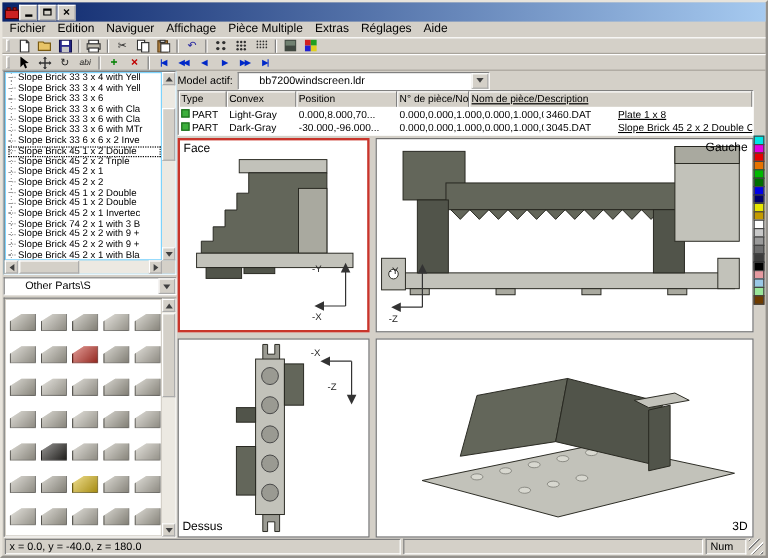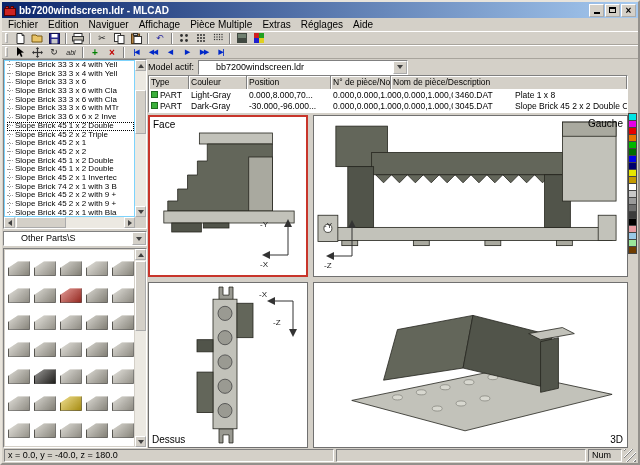--- a/index.html
+++ b/index.html
@@ -69,21 +69,21 @@
 
 .right{position:absolute;left:146px;top:57px;right:10px;bottom:15px;}
 .modelbar{height:16px;display:flex;align-items:center;gap:4px;}
 .modelbar .lbl{font-size:9px;white-space:nowrap;}
 .model-combo{width:210px;}
 .table{position:relative;height:38px;background:#fff;border:1px solid;border-color:#808080 #fff #fff #808080;overflow:hidden;}
 .thead{display:flex;height:13px;background:#d4d0c8;font-size:8.5px;}
 .th{border-right:1px solid #808080;box-shadow:inset 1px 1px 0 #fff;padding:1px 2px;white-space:nowrap;overflow:hidden;}
 .tr{display:flex;height:11px;font-size:8.5px;align-items:center;}
 .td{padding:0 2px;white-space:nowrap;overflow:hidden;display:flex;align-items:center;}
-.c0{width:40px;}.c1{width:58px;}.c2{width:84px;}.c3{width:122px;}.c4{width:60px;}.c5{flex:1;}
+.c0{width:40px;}.c1{width:58px;}.c2{width:84px;}.c3{width:122px;}.c4{width:60px;}.c5{flex:1;text-decoration:underline;}
 .part-ico{width:7px;height:7px;background:#3cb03c;border:1px solid #1e6e1e;margin-right:2px;flex:0 0 auto;}
 
 .viewports{position:absolute;left:0;top:56px;right:0;bottom:0;display:grid;grid-template-columns:160px 1fr;grid-template-rows:162px 1fr;gap:5px;}
 .vp{position:relative;background:#fff;border:1px solid #707070;overflow:hidden;}
 .vp-face{border:2px solid #c8352b;}
 .vp-label{position:absolute;font-size:10px;color:#000;z-index:3;}
 .lbl-tl{left:3px;top:2px;}.lbl-tr{right:4px;top:2px;}.lbl-bl{left:3px;bottom:2px;}.lbl-br{right:4px;bottom:2px;}
 .draw{position:absolute;inset:0;width:100%;height:100%;}
 .draw .ln{stroke:#26261f;stroke-width:0.8;}
 .fd{fill:#63665a;}.fds{fill:#51544a;}.fl{fill:#c2c2ba;}.fls{fill:#a9a99f;}
@@ -109,21 +109,20 @@
 <body>
 
 <div class="win">
 
   <div class="titlebar">
     <svg width="12" height="12" viewBox="0 0 12 12">
       <rect x="0.5" y="4.5" width="11" height="7" fill="#cc2222" stroke="#5a0000"></rect>
       <rect x="2" y="2.5" width="2.5" height="2" fill="#cc2222" stroke="#5a0000"></rect>
       <rect x="7" y="2.5" width="2.5" height="2" fill="#cc2222" stroke="#5a0000"></rect>
     </svg>
-    <span class="title-text">bb7200windscreen.ldr - MLCAD</span>
     <div class="tbtns">
       <div class="tbtn">
           <div class="g-min"></div>
         </div>
       <div class="tbtn">
           <div class="g-max"></div>
         </div>
       <div class="tbtn">
           <span class="g-close">×</span>
         </div>
@@ -472,21 +471,21 @@
         <span class="combo-text">bb7200windscreen.ldr</span>
         <div class="combo-btn">
             <div class="tri dn"></div>
           </div>
       </div>
     </div>
 
     <div class="table">
       <div class="thead">
         <div class="th c0">Type</div>
-        <div class="th c1">Couleur</div>
+        <div class="th c1">Convex</div>
         <div class="th c2">Position</div>
         <div class="th c4">N° de pièce/No...</div>
         <div class="th c5">Nom de pièce/Description</div>
       </div>
       <div class="tr">
         <div class="td c0">
             <span class="part-ico"></span>
             <span>PART</span>
           </div>
         <div class="td c1">Light-Gray</div>

